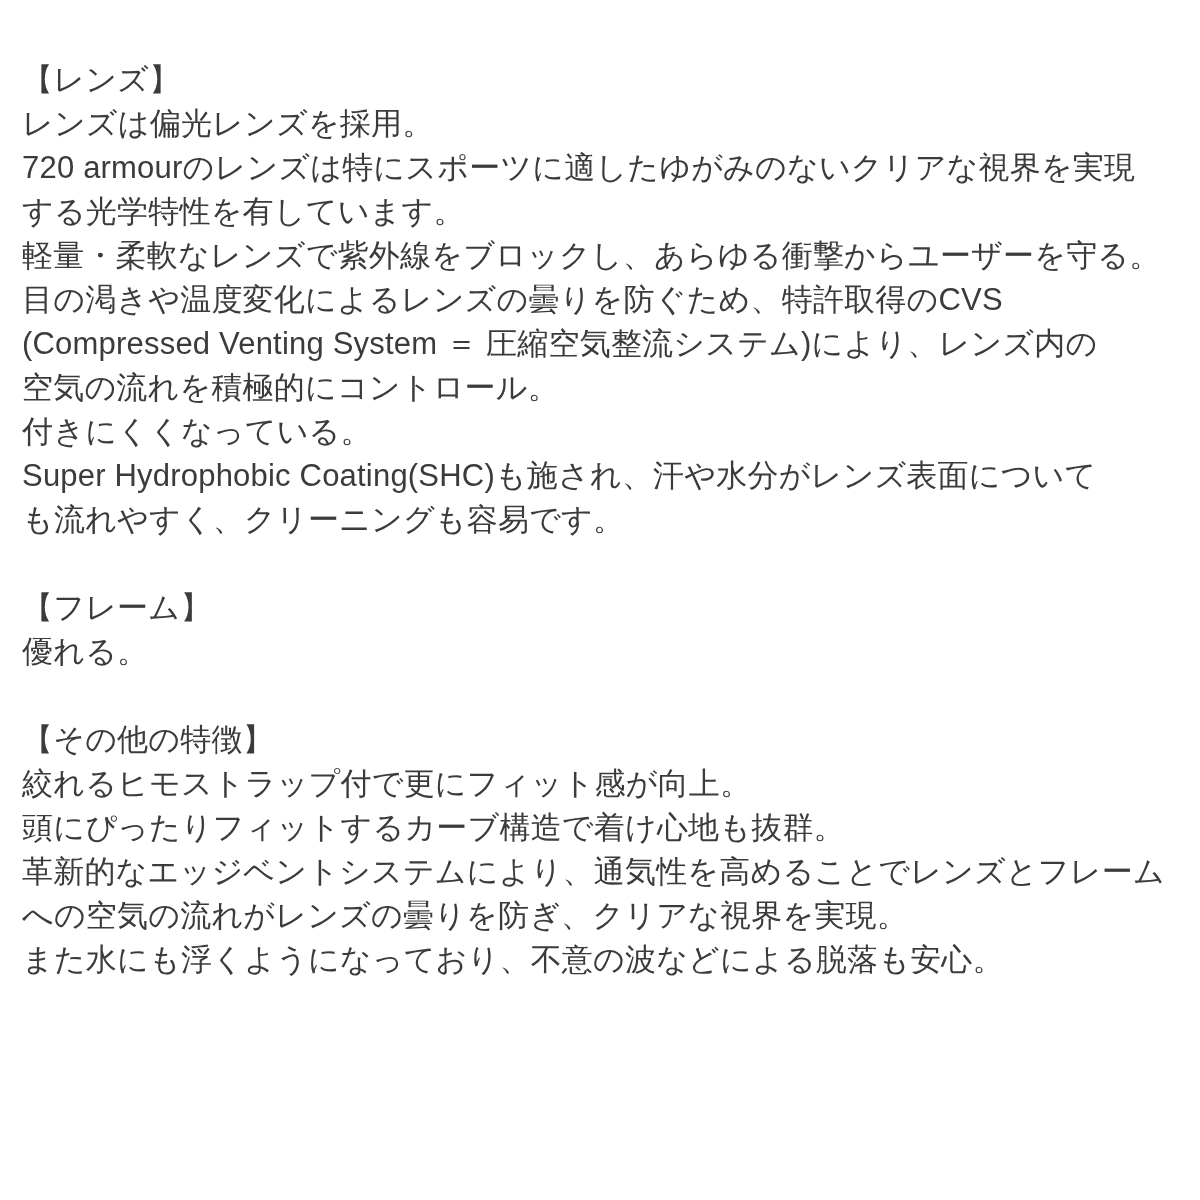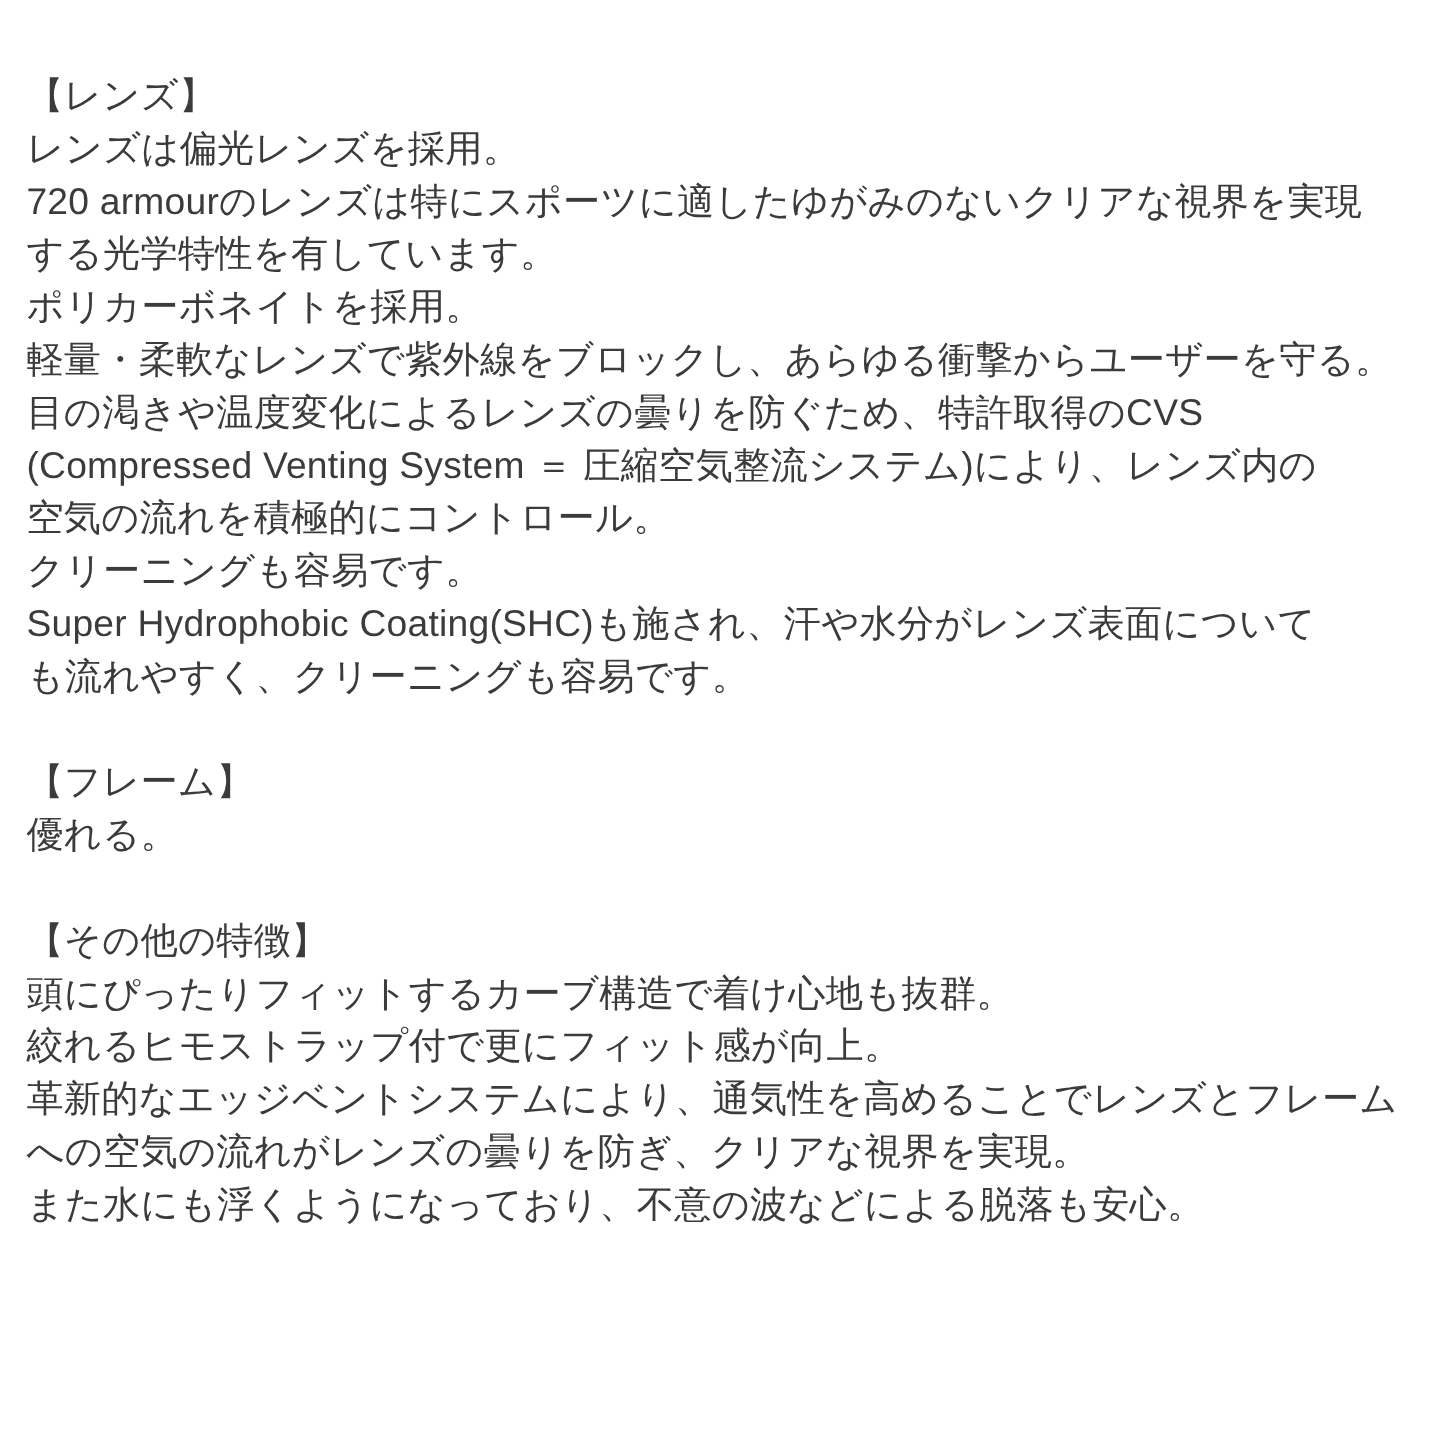--- a/index.html
+++ b/index.html
@@ -45,38 +45,37 @@
 </head>
 <body>
 
 <div class="page">
 
   <div class="section">
     <div class="heading">【レンズ】</div>
     <div class="line">レンズは偏光レンズを採用。</div>
     <div class="line">720 armourのレンズは特にスポーツに適したゆがみのないクリアな視界を実現</div>
     <div class="line">する光学特性を有しています。</div>
-    <div class="line">ポリカーボネイトを採用。</div>
     <div class="line">軽量・柔軟なレンズで紫外線をブロックし、あらゆる衝撃からユーザーを守る。</div>
     <div class="line">目の渇きや温度変化によるレンズの曇りを防ぐため、特許取得のCVS</div>
     <div class="line">(Compressed Venting System ＝ 圧縮空気整流システム)により、レンズ内の</div>
     <div class="line">空気の流れを積極的にコントロール。</div>
-    <div class="line">クリーニングも容易です。</div>
+    <div class="line">付きにくくなっている。</div>
     <div class="line">Super Hydrophobic Coating(SHC)も施され、汗や水分がレンズ表面について</div>
     <div class="line">も流れやすく、クリーニングも容易です。</div>
   </div>
 
   <div class="section">
     <div class="heading">【フレーム】</div>
     <div class="line">優れる。</div>
   </div>
 
   <div class="section">
     <div class="heading">【その他の特徴】</div>
+    <div class="line">絞れるヒモストラップ付で更にフィット感が向上。</div>
     <div class="line">頭にぴったりフィットするカーブ構造で着け心地も抜群。</div>
-    <div class="line">絞れるヒモストラップ付で更にフィット感が向上。</div>
     <div class="line">革新的なエッジベントシステムにより、通気性を高めることでレンズとフレーム</div>
     <div class="line">への空気の流れがレンズの曇りを防ぎ、クリアな視界を実現。</div>
     <div class="line">また水にも浮くようになっており、不意の波などによる脱落も安心。</div>
 
   </div>
 
 </div>
 
 </body></html>

